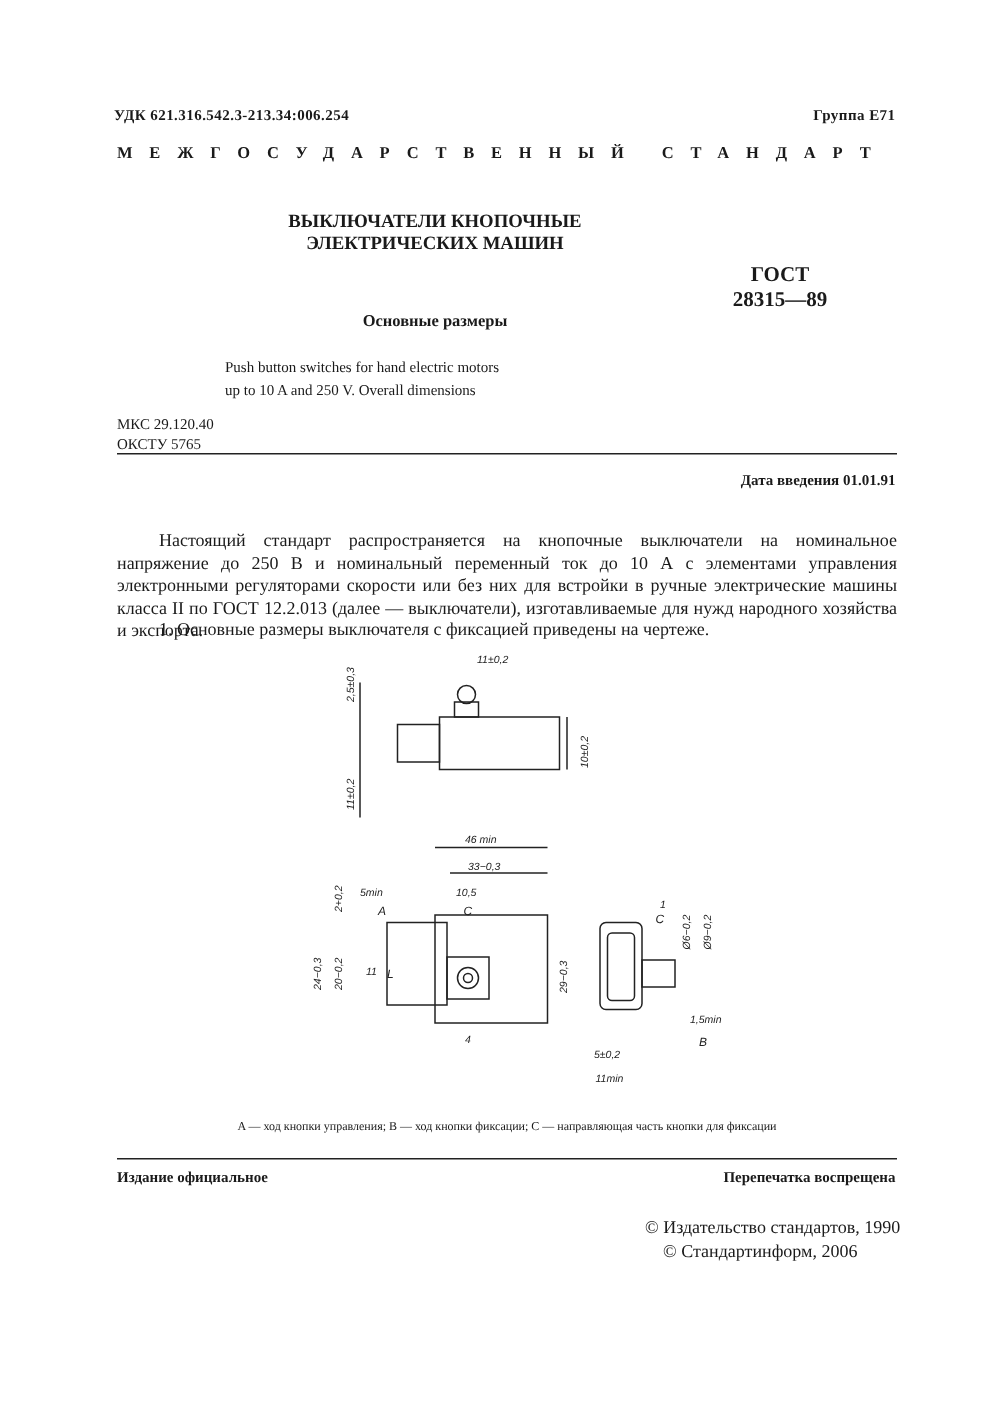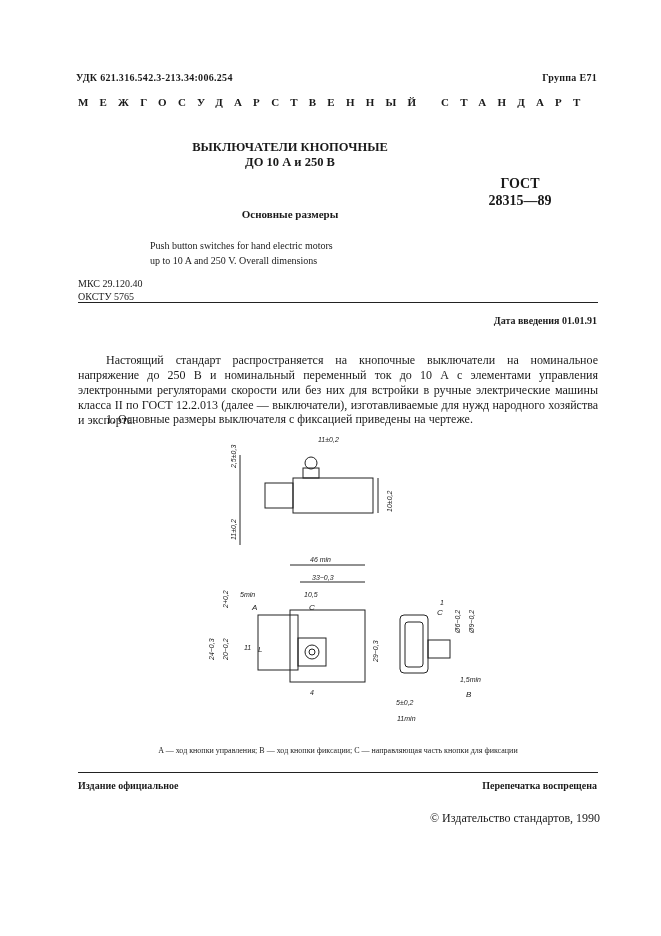--- a/index.html
+++ b/index.html
@@ -26,21 +26,21 @@
 </style>
 </head>
 <body>
 
 <div class="abs hdr" style="left:76px; top:72px;">УДК 621.316.542.3-213.34:006.254</div>
 <div class="abs hdr" style="right:64px; top:72px;">Группа Е71</div>
 <div class="abs banner">МЕЖГОСУДАРСТВЕННЫЙ  СТАНДАРТ</div>
 
 <div class="abs title">
   <div>ВЫКЛЮЧАТЕЛИ КНОПОЧНЫЕ</div>
-  <div>ДО 10 А и 250 В</div>
+  <div>ЭЛЕКТРИЧЕСКИХ МАШИН</div>
 </div>
 <div class="abs subtitle">Основные размеры</div>
 <div class="abs en">
   <div>Push button switches for hand electric motors</div>
   <div>up to 10 A and 250 V. Overall dimensions</div>
 </div>
 
 <div class="abs gost">
   <div>ГОСТ</div>
   <div>28315—89</div>
@@ -114,13 +114,14 @@
 </svg>
 
 <div class="abs caption">A — ход кнопки управления; B — ход кнопки фиксации; C — направляющая часть кнопки для фиксации</div>
 
 <div class="abs rule" style="top:772px;"></div>
 <div class="abs foot" style="left:78px; top:780px;">Издание официальное</div>
 <div class="abs foot" style="right:64px; top:780px;">Перепечатка воспрещена</div>
 
 <div class="abs copy" style="left:430px; top:810px;">
   <div>©  Издательство стандартов, 1990</div>
+  <div style="padding-left:12px;">©  Стандартинформ, 2006</div>
 </div>
 
 </body></html>

